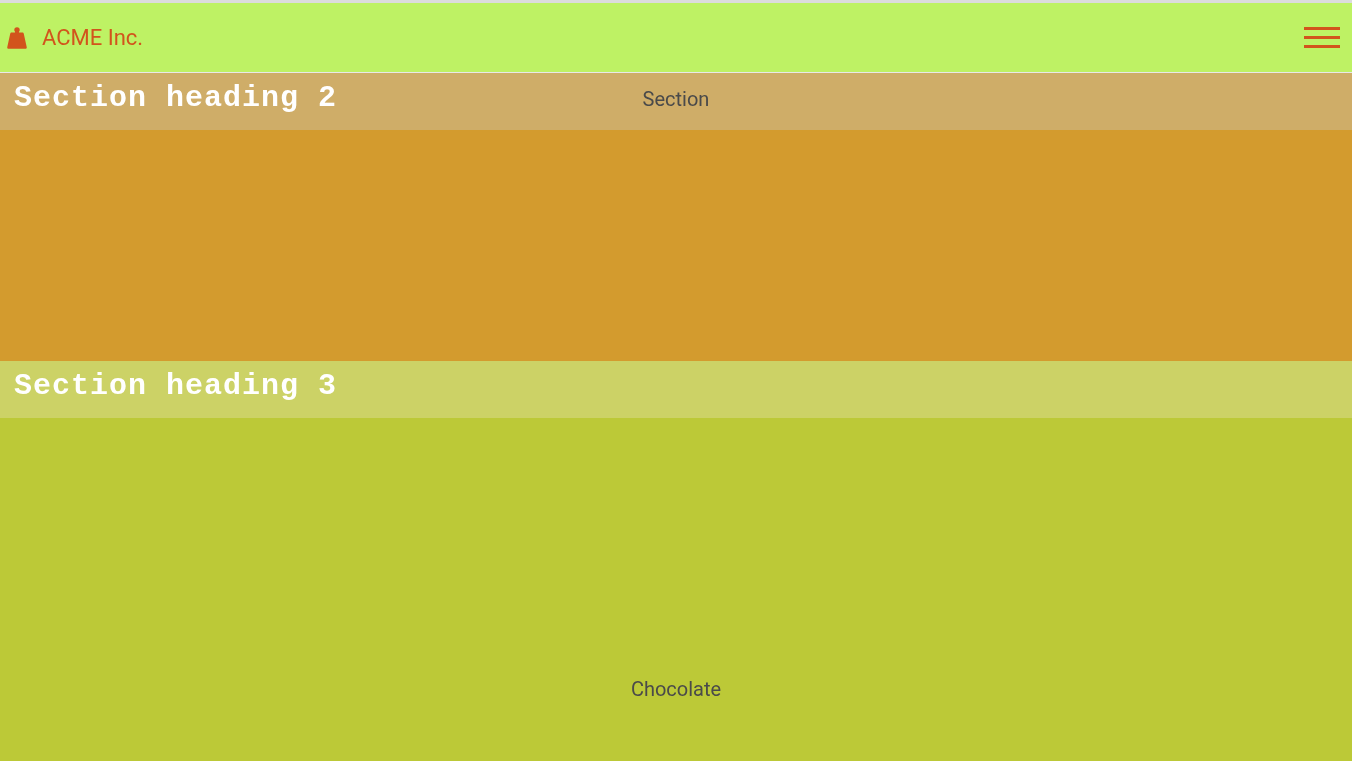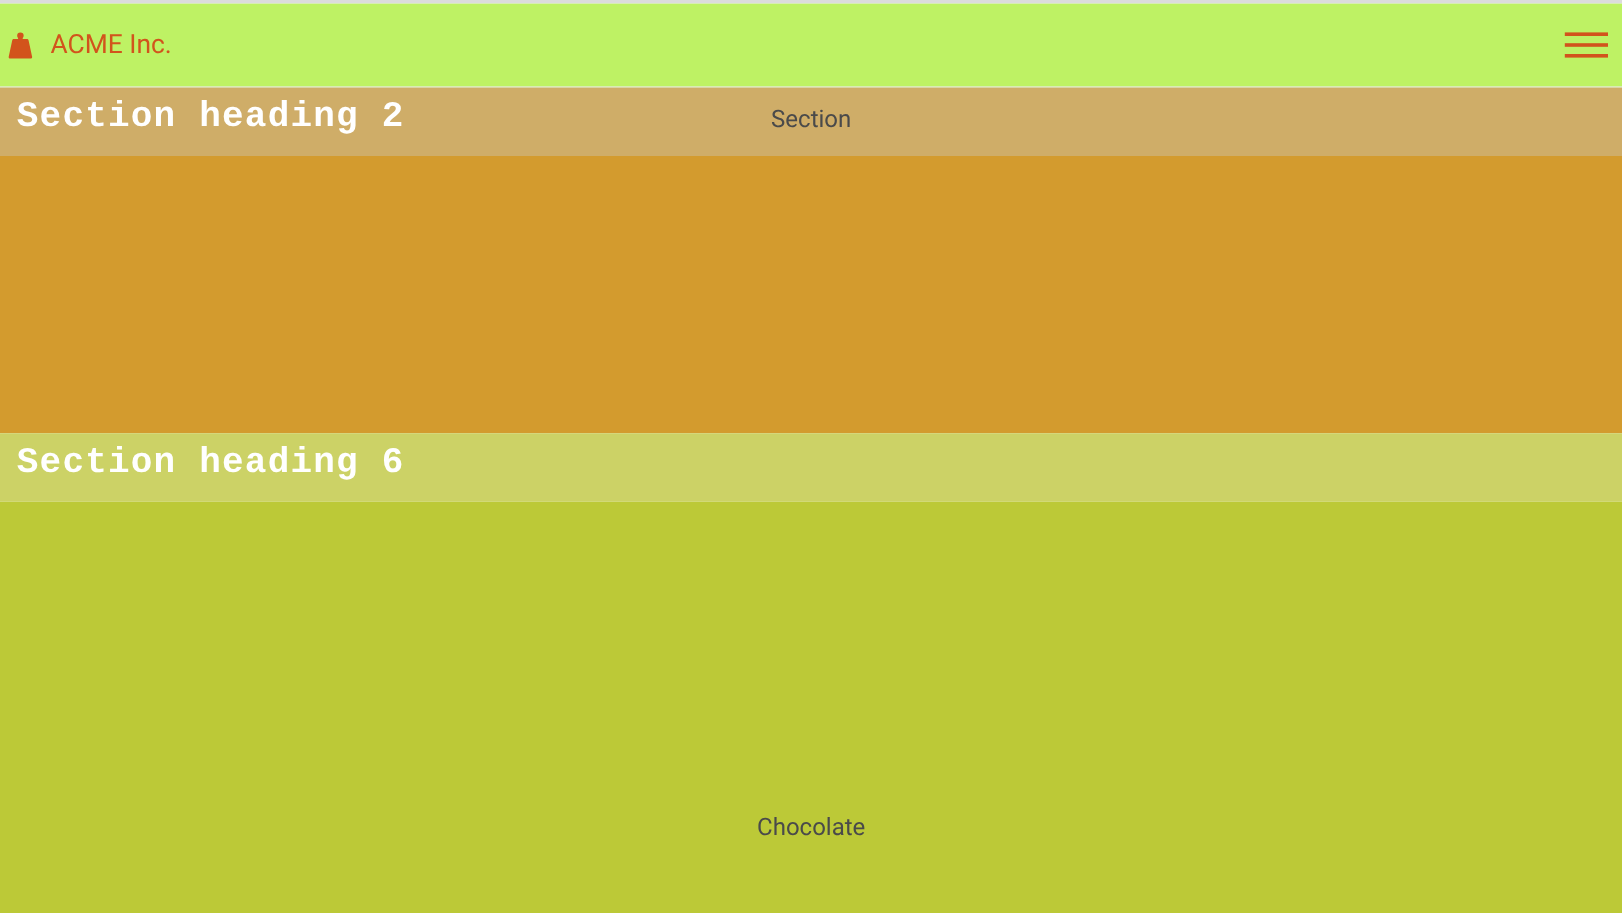--- a/index.html
+++ b/index.html
@@ -142,18 +142,18 @@
 <section class="section">
   <div class="section2-top">
     <h2 class="section-heading">Section heading 2</h2>
     <span class="butter-label">Section</span>
   </div>
   <div class="section2-body"></div>
 </section>
 
 <section class="section">
   <div class="section3-top">
-    <h2 class="section-heading">Section heading 6</h2>
+    <h2 class="section-heading">Section heading 3</h2>
   </div>
   <div class="section3-body">
     <span class="chocolate-label">Chocolate</span>
   </div>
 </section>
 
 </body></html>

